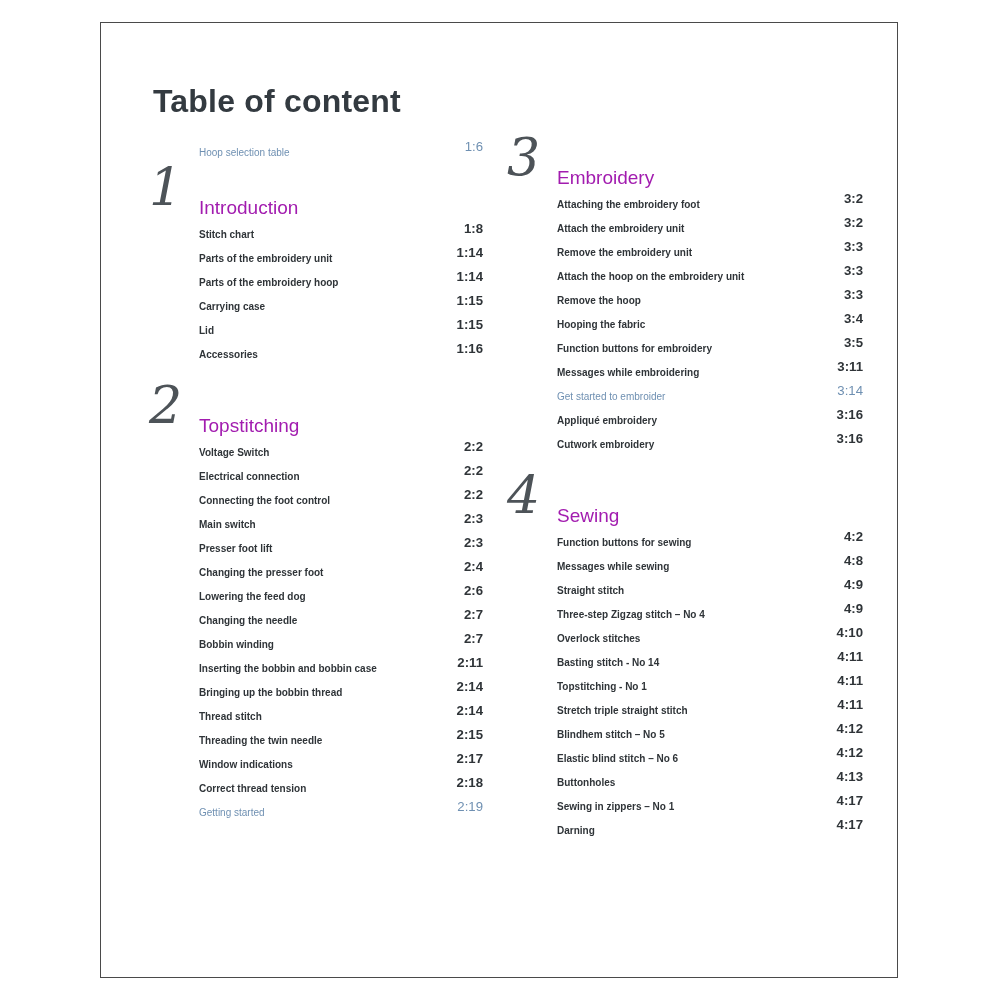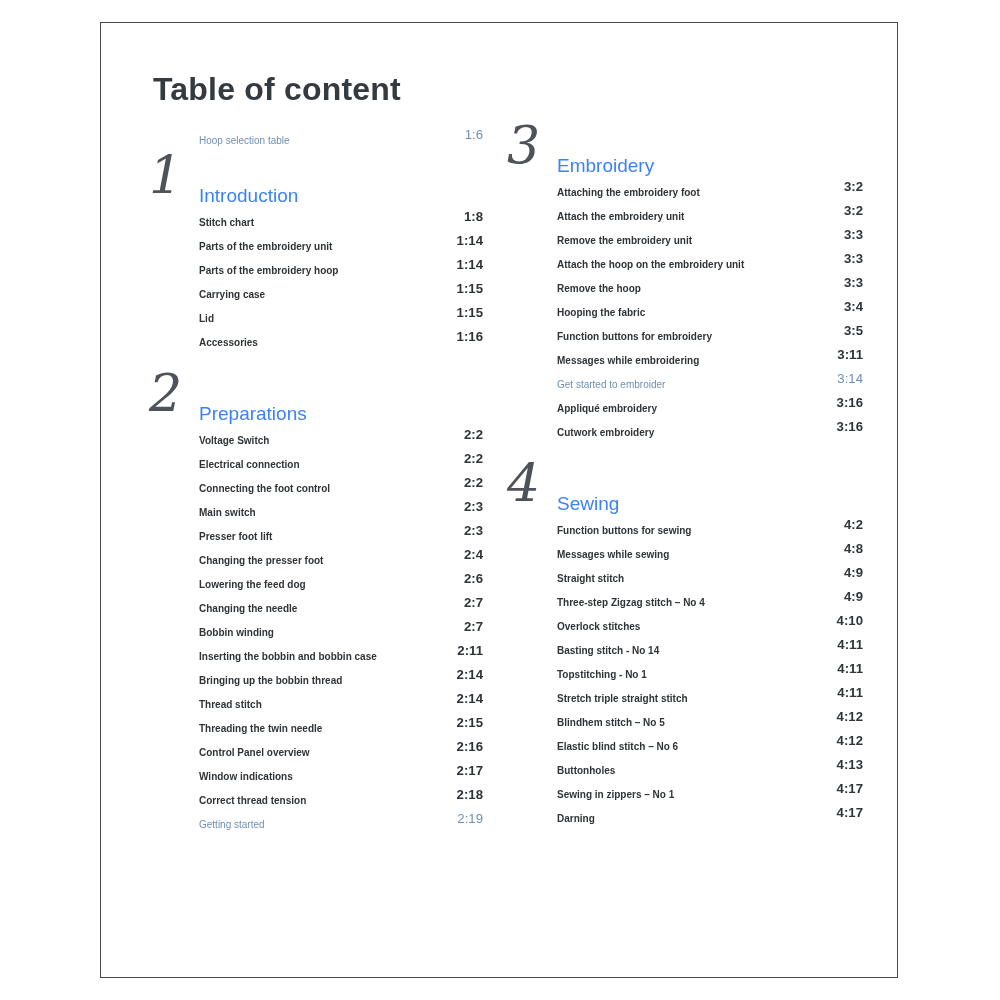--- a/index.html
+++ b/index.html
@@ -23,21 +23,21 @@
     width: 798px;
     height: 956px;
     border: 1.5px solid #4a4a4a;
     background: #ffffff;
     box-sizing: border-box;
   }
 
   .page-inner {
     position: absolute;
     left: 0;
-    top: 0;
+    top: 12px;
     width: 100%;
     height: 100%;
   }
 
   .page-title {
     position: absolute;
     left: 52px;
     top: 48px;
     font-size: 32px;
     font-weight: bold;
@@ -78,21 +78,21 @@
     font-style: italic;
     font-weight: normal;
     color: #4d5358;
   }
   .section-title {
     position: absolute;
     left: 46px;
     bottom: 2px;
     font-size: 19px;
     font-weight: normal;
-    color: #3b82f6;
+    color: #a21caf;
     white-space: nowrap;
   }
 
   
   .entries {
     position: relative;
   }
   .entry {
     position: relative;
     display: flex;
@@ -174,21 +174,21 @@
               </div>
               <div class="entry">
                 <span class="entry-label">Accessories</span>
                 <span class="entry-page">1:16</span>
               </div>
             </div>
           </div>
           <div class="section gap-after">
             <div class="section-head">
               <div class="section-number">2</div>
-              <div class="section-title">Preparations</div>
+              <div class="section-title">Topstitching</div>
             </div>
             <div class="entries">
               <div class="entry">
                 <span class="entry-label">Voltage Switch</span>
                 <span class="entry-page">2:2</span>
               </div>
               <div class="entry">
                 <span class="entry-label">Electrical connection</span>
                 <span class="entry-page">2:2</span>
               </div>
@@ -228,24 +228,20 @@
                 <span class="entry-label">Bringing up the bobbin thread</span>
                 <span class="entry-page">2:14</span>
               </div>
               <div class="entry">
                 <span class="entry-label">Thread stitch</span>
                 <span class="entry-page">2:14</span>
               </div>
               <div class="entry">
                 <span class="entry-label">Threading the twin needle</span>
                 <span class="entry-page">2:15</span>
-              </div>
-              <div class="entry">
-                <span class="entry-label">Control Panel overview</span>
-                <span class="entry-page">2:16</span>
               </div>
               <div class="entry">
                 <span class="entry-label">Window indications</span>
                 <span class="entry-page">2:17</span>
               </div>
               <div class="entry">
                 <span class="entry-label">Correct thread tension</span>
                 <span class="entry-page">2:18</span>
               </div>
               <div class="entry link">

